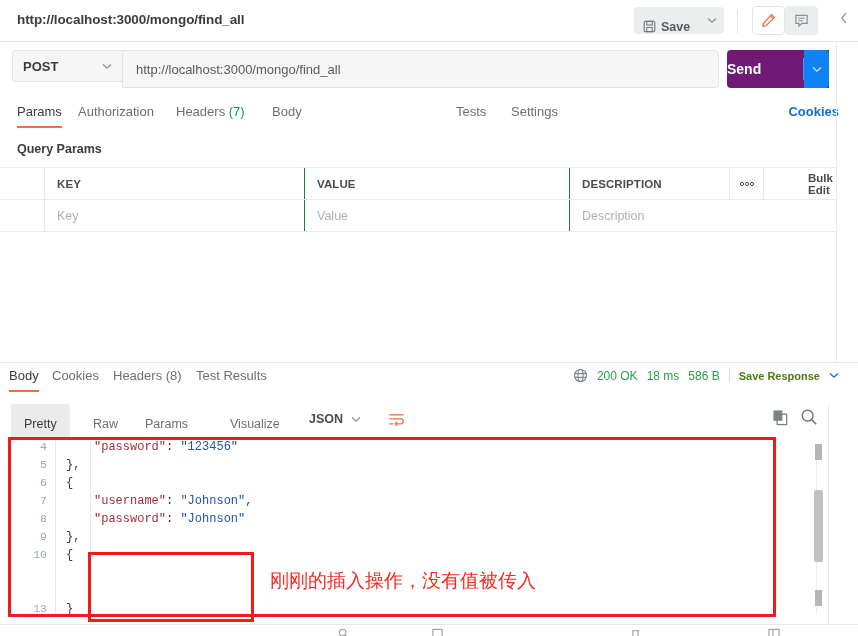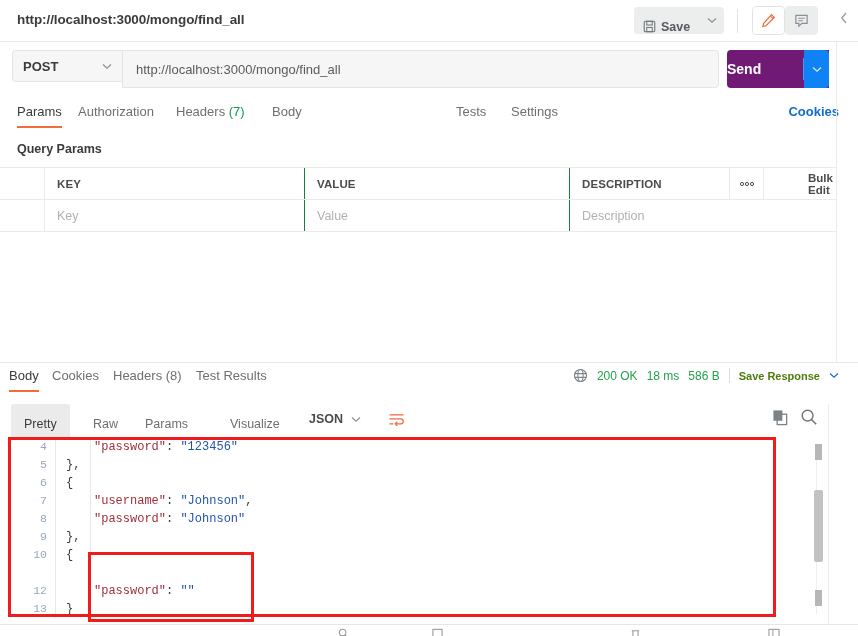--- a/index.html
+++ b/index.html
@@ -427,35 +427,35 @@
   <div class="fmt-right-sep"></div>
 
   <div class="code" id="code-area">
       <div class="cline" style="top: 2px;"><span class="lnum">4</span><span class="ltext" style="left: 94px;"><span class="k">"password"</span><span class="p">: </span><span class="v">"123456"</span></span></div>
       <div class="cline" style="top: 20px;"><span class="lnum">5</span><span class="ltext" style="left: 66px;"><span class="p">},</span></span></div>
       <div class="cline" style="top: 38px;"><span class="lnum">6</span><span class="ltext" style="left: 66px;"><span class="p">{</span></span></div>
       <div class="cline" style="top: 56px;"><span class="lnum">7</span><span class="ltext" style="left: 94px;"><span class="k">"username"</span><span class="p">: </span><span class="v">"Johnson"</span><span class="p">,</span></span></div>
       <div class="cline" style="top: 74px;"><span class="lnum">8</span><span class="ltext" style="left: 94px;"><span class="k">"password"</span><span class="p">: </span><span class="v">"Johnson"</span></span></div>
       <div class="cline" style="top: 92px;"><span class="lnum">9</span><span class="ltext" style="left: 66px;"><span class="p">},</span></span></div>
       <div class="cline" style="top: 110px;"><span class="lnum">10</span><span class="ltext" style="left: 66px;"><span class="p">{</span></span></div>
-      <div class="cline" style="top: 146px;"><span class="lnum">12</span><span class="ltext" style="left: 94px;"><span class="k">"password"</span><span class="p">: </span><span class="v">""</span></span></div>
       <div class="cline" style="top: 164px; padding-left: 44px;"><span class="lnum">13</span><span class="ltext" style="left: 66px;"><span class="p">}</span></span></div>
     </div>
   <div class="gutter-line"></div>
   <div class="indent-line"></div>
 
   <div class="sbar">
     <div class="strack-line"></div>
     <div class="stick" style="top:4px"></div>
     <div class="sthumb"></div>
     <div class="stick" style="top:150px"></div>
   </div>
 
   <div class="ann-outer"></div>
   <div class="ann-inner"></div>
+  <div class="ann-text">刚刚的插入操作，没有值被传入</div>
 
   <div class="botstrip">
     <div class="bs-item" style="left:338px">
       <svg width="11" height="11" viewBox="0 0 12 12">
           <circle cx="5" cy="5" r="3.6" fill="none" stroke="#9b9b9b" stroke-width="1.2"></circle>
           <path d="M7.8 7.8 L11 11" stroke="#9b9b9b" stroke-width="1.2"></path>
         </svg>
     </div>
     <div class="bs-item" style="left:432px">
       <svg width="11" height="11" viewBox="0 0 12 12">

